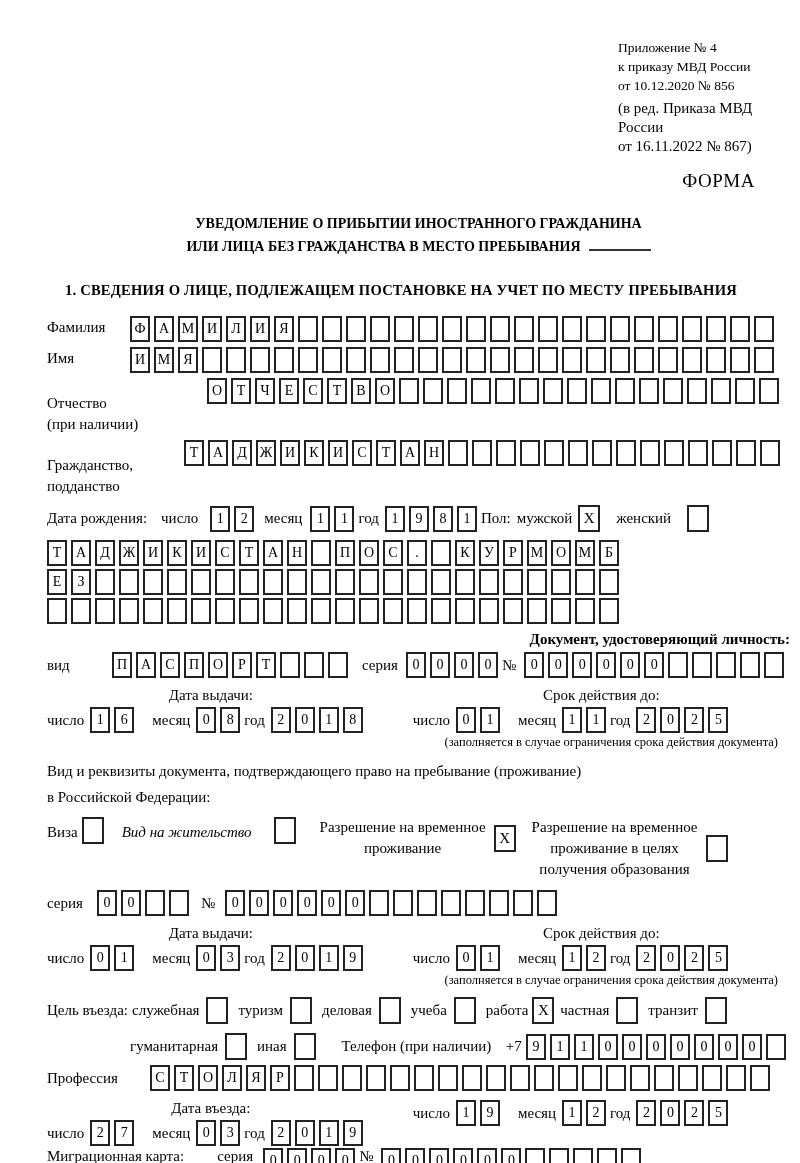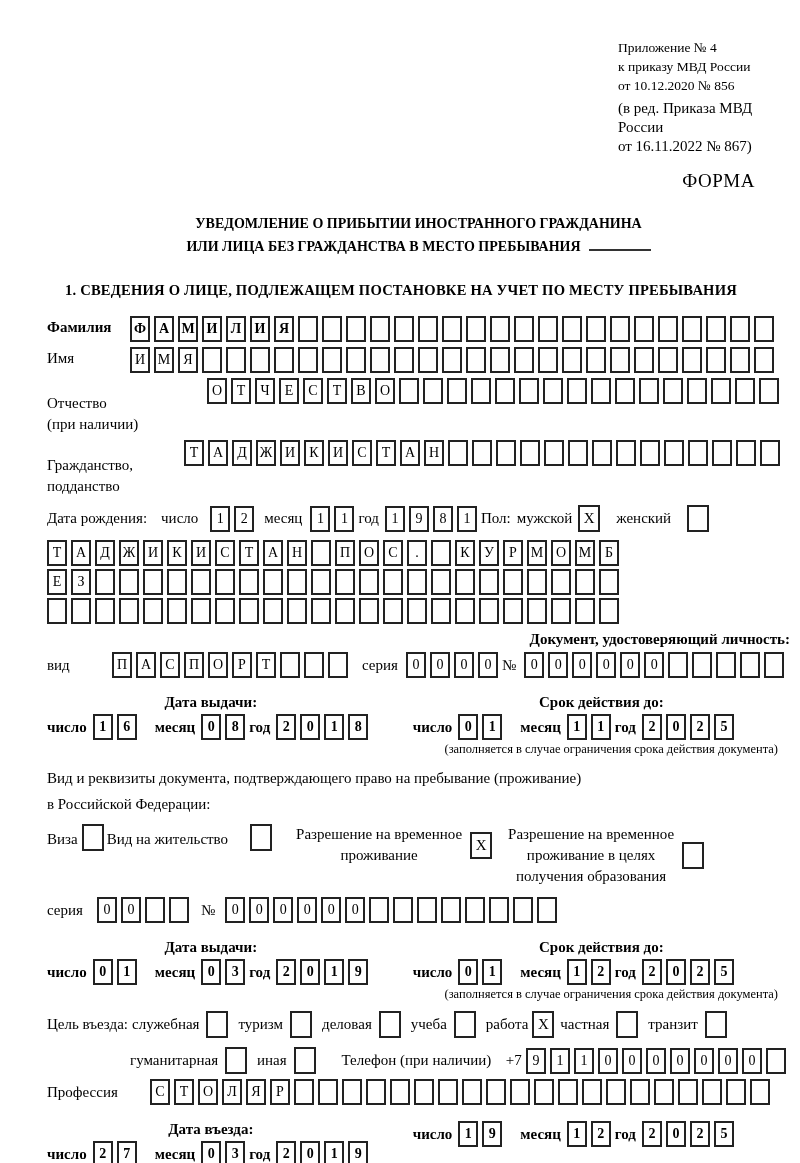--- a/index.html
+++ b/index.html
@@ -31,21 +31,21 @@
     font-size:15px;flex:0 0 auto;background:#fff;
   }
   
   .frow{display:flex;align-items:flex-start;margin-top:5px;}
   .lbl{flex:0 0 auto;padding-top:3px;}
   .w83{width:83px;} .w160{width:160px;} .w137{width:137px;} .w158{width:158px;}
   .w65{width:65px;} .w103{width:103px;}
   .mlines{line-height:21px;margin-top:12px;}
   .stack .cells{display:flex;margin-bottom:3px;}
   
-  .two-col{display:flex;margin-top:16px;font-weight:bold;}
+  .two-col{display:flex;margin-top:9px;}
   .col-left{width:330px;}
   .col-right{width:380px;margin-left:38px;}
   .dhead{text-align:center;margin-bottom:3px;}
   .dategroup{display:flex;align-items:center;}
   .dategroup .dlabel{margin-right:6px;}
   .dategroup .gap{width:14px;}
   .fine-note{font-size:12.5px;text-align:right;margin:2px 12px 0 0;}
   .plain{margin-top:9px;line-height:24px;}
   
   .opts{display:flex;align-items:flex-start;margin-top:8px;}
@@ -78,21 +78,21 @@
 
   <div class="title">
     <div>УВЕДОМЛЕНИЕ О ПРИБЫТИИ ИНОСТРАННОГО ГРАЖДАНИНА</div>
     <div>
       <span>ИЛИ ЛИЦА БЕЗ ГРАЖДАНСТВА В МЕСТО ПРЕБЫВАНИЯ</span><span class="blank-line"></span>
     </div>
   </div>
 
   <div class="sec-heading">1. СВЕДЕНИЯ О ЛИЦЕ, ПОДЛЕЖАЩЕМ ПОСТАНОВКЕ НА УЧЕТ ПО МЕСТУ ПРЕБЫВАНИЯ</div>
 
-  <div class="frow" style="margin-top:17px;font-weight:bold;">
+  <div class="frow" style="margin-top:17px;">
     <div class="lbl w83">Фамилия</div>
     <div class="cells">
         <span class="cell">Ф</span>
         <span class="cell">А</span>
         <span class="cell">М</span>
         <span class="cell">И</span>
         <span class="cell">Л</span>
         <span class="cell">И</span>
         <span class="cell">Я</span>
         <span class="cell"></span>
@@ -429,21 +429,21 @@
   <div class="fine-note">(заполняется в случае ограничения срока действия документа)</div>
 
   <div class="plain">Вид и реквизиты документа, подтверждающего право на пребывание (проживание)</div>
   <div class="plain" style="margin-top:2px;">в Российской Федерации:</div>
 
   <div class="opts">
     <div class="opt">
       <span class="olabel">Виза</span>
       <span class="checkbox" style="margin-left:4px;"></span>
     </div>
-    <div class="opt" style="margin-left:3px;">
+    <div class="opt" style="margin-left:18px;font-style:italic;">
       <span class="olabel">Вид на жительство</span>
       <span class="checkbox" style="margin-left:22px;"></span>
     </div>
     <div class="opt" style="margin-left:24px;">
       <span class="center">
         <span>Разрешение на временное</span><br>
         <span>проживание</span>
       </span>
       <span class="checkbox">X</span>
     </div>

